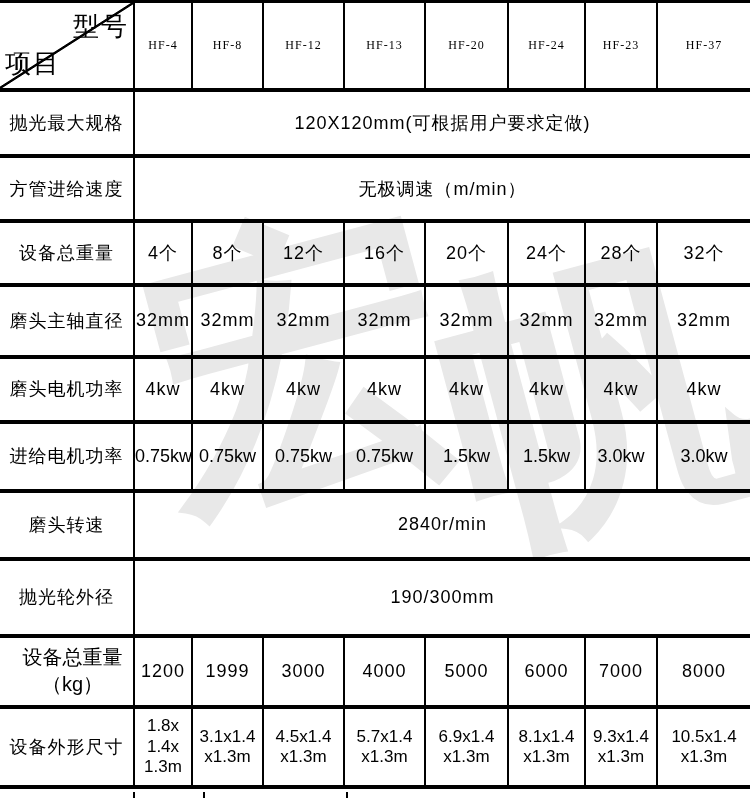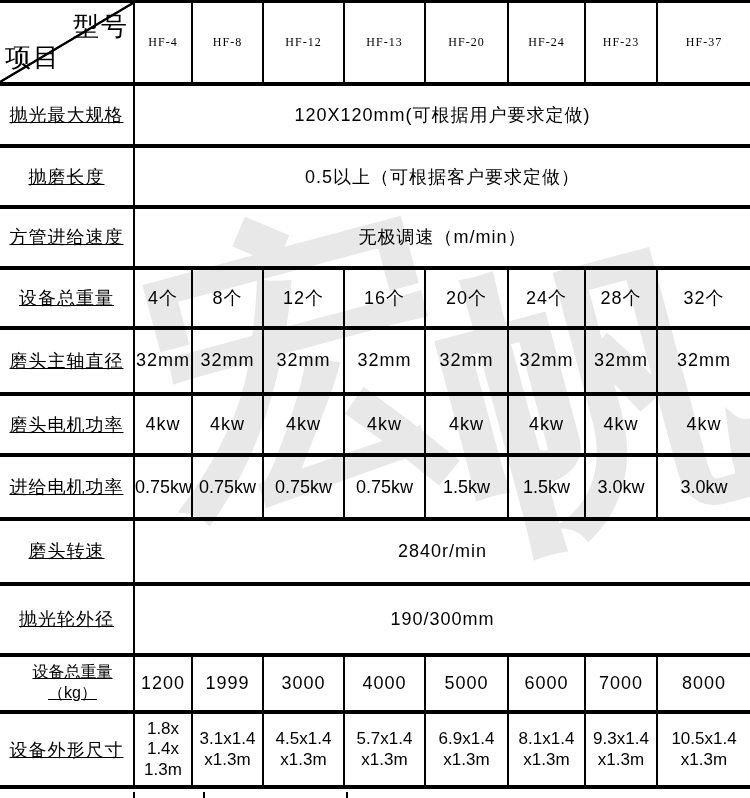--- a/index.html
+++ b/index.html
@@ -11,22 +11,22 @@
   .wm-left{left:150px;top:215px;}
   .wm-right{left:445px;top:240px;}
   
   table.spec{position:relative;z-index:1;width:750px;height:789px;border-collapse:collapse;
              table-layout:fixed;background:transparent;border-radius:12px;}
   td,th{padding:0;border-bottom:4px solid #000;text-align:center;vertical-align:middle;
         overflow:hidden;background:transparent;font-weight:normal;}
   tr.hdr th{border-top:3px solid #000;}
   th+th,td+td{border-left:2px solid #000;}
   th.model{font-size:12px;letter-spacing:1px;font-family:Liberation Serif, serif;}
-  td.rlabel{font-size:18px;letter-spacing:1px;text-decoration:underline;}
-  td.rlabel.tight{font-size:16px;letter-spacing:0;padding-left:12px;}
+  td.rlabel{font-size:18px;letter-spacing:1px;}
+  td.rlabel.tight{font-size:20px;letter-spacing:0;padding-left:12px;}
   td.val,td.span{font-size:18px;letter-spacing:1px;margin-left:12px;}
   td.val.small{font-size:18px;letter-spacing:0;}
   td.dims{font-size:17px;letter-spacing:0;line-height:1.2;}
   
   th.corner{position:relative;}
   .diag{position:absolute;inset:0;
         background:linear-gradient(to bottom right,
           transparent calc(50% - 1.6px), #000 calc(50% - 0.8px),
           #000 calc(50% + 0.8px), transparent calc(50% + 1.6px));}
   .corner-top{position:absolute;top:6px;right:4px;font-size:26px;letter-spacing:2px;}
@@ -72,24 +72,20 @@
       <th class="model">HF-23</th>
       <th class="model">HF-37</th>
     </tr>
 
     <tr style="height:54px">
       <td class="rlabel">抛光最大规格</td>
       <td class="span" colspan="8">120X120mm(可根据用户要求定做)</td>
     </tr>
 
 
-    <tr style="height:53px">
-      <td class="rlabel">抛磨长度</td>
-      <td class="span" colspan="8">0.5以上（可根据客户要求定做）</td>
-    </tr>
 
     <tr style="height:53px">
       <td class="rlabel">方管进给速度</td>
       <td class="span" colspan="8">无极调速（m/min）</td>
     </tr>
 
     <tr style="height:52px">
       <td class="rlabel">设备总重量</td>
       <td class="val">4个</td>
       <td class="val">8个</td>

